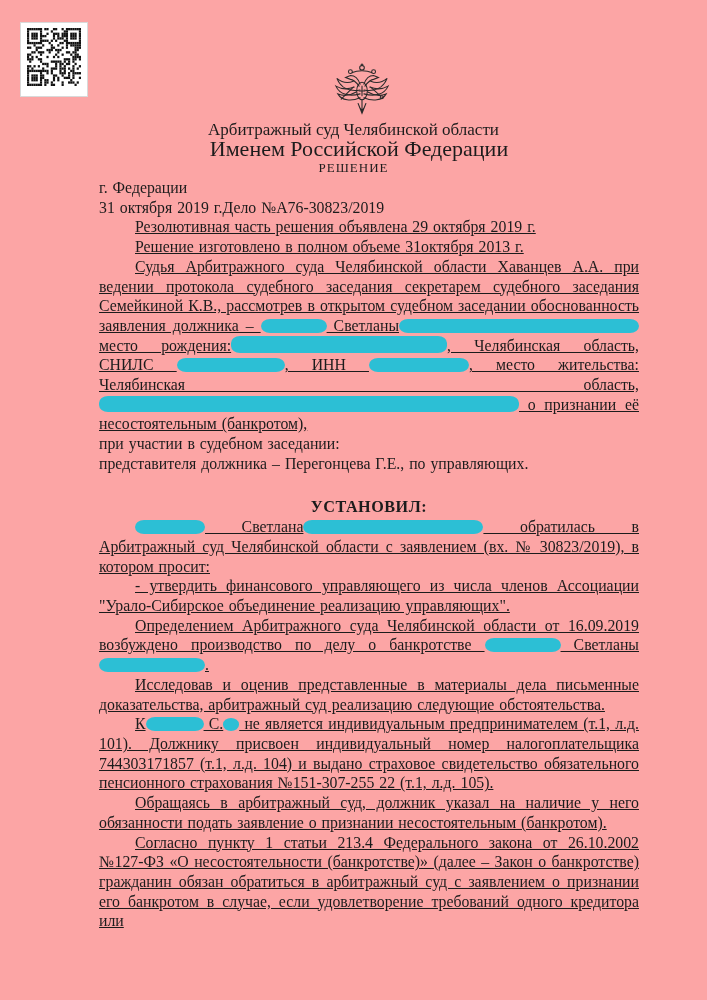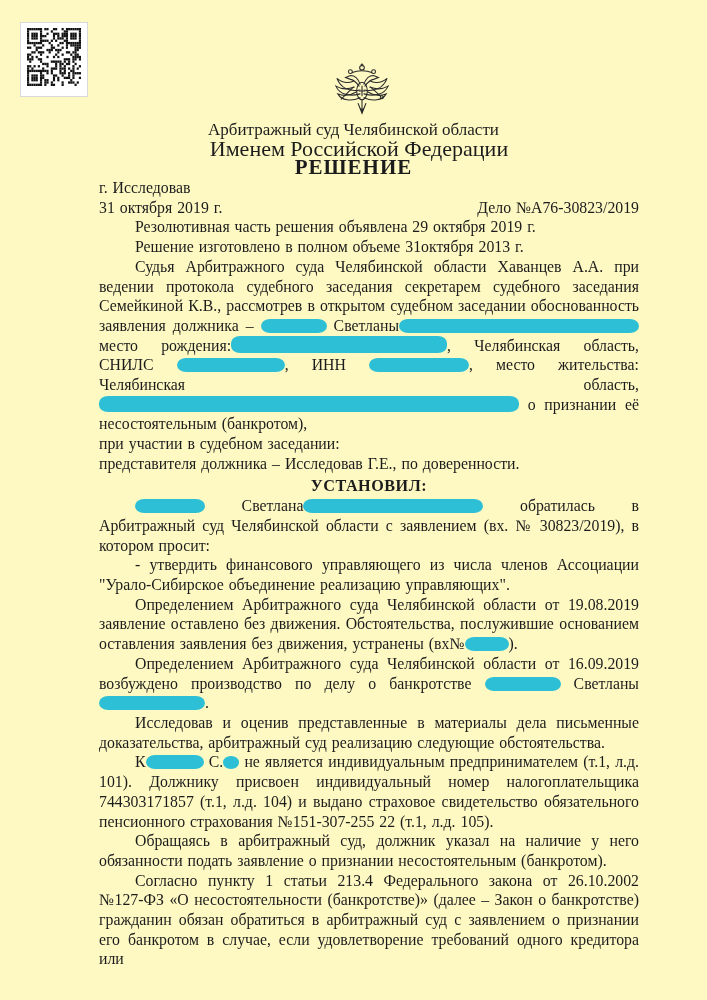--- a/index.html
+++ b/index.html
@@ -1,45 +1,45 @@
 <!DOCTYPE html>
 <html><head>
 <meta charset="utf-8">
 <style>
   html,body{margin:0;padding:0;background:#ffffff;}
   .page{
-    position:relative;width:707px;height:1000px;background:#fef9c3;
+    position:relative;width:707px;height:1000px;background:#fca5a5;
     font-family:"Liberation Serif","DejaVu Serif",serif;color:#1c1c1c;overflow:hidden;
   }
   
   .qr-card{
     position:absolute;left:20px;top:22px;width:68px;height:75px;
     background:#fff;border:1px solid #d9d9d9;box-sizing:border-box;
     display:flex;justify-content:center;align-items:flex-start;padding-top:5px;
   }
   .qr-card svg{display:block;}
   
   .emblem{position:absolute;left:333px;top:61px;width:58px;height:58px;}
   .emblem svg{display:block;width:100%;height:100%;}
   
   .doc-header{position:absolute;left:0;top:120px;width:707px;text-align:center;line-height:19px;}
   .doc-header .court{font-size:17px;}
   .doc-header .inname{font-size:22px;padding-left:11px;}
-  .doc-header .doctype{font-size:21px;font-weight:700;letter-spacing:1px;}
+  .doc-header .doctype{font-size:13px;font-weight:400;letter-spacing:1px;}
   
   .doc-body{
     position:absolute;left:99px;top:178px;width:540px;
     font-size:15.8px;line-height:19.7px;word-spacing:1px;text-align:left;
   }
-  .daterow{display:flex;justify-content:space-between;}
+  .daterow{display:flex;justify-content:flex-start;}
   .para{margin:0;}
-  .para.indent{text-indent:36px;}
+  .para.indent{text-indent:36px;text-decoration:underline;}
   .para.justify{text-align:justify;}
   .para.last{text-align-last:justify;}
-  .para.heading{text-align:center;font-weight:700;font-size:16.2px;letter-spacing:0.5px;margin-top:3px;}
+  .para.heading{text-align:center;font-weight:700;font-size:16.2px;letter-spacing:0.5px;margin-top:24px;}
   
   .redact{
     display:inline-block;height:14px;border-radius:9px/7px;
     vertical-align:-2px;position:relative;
   }
 </style>
 </head>
 <body>
 
 <div class="page">
@@ -374,35 +374,34 @@
     </svg>
   </div>
 
   <div class="doc-header">
     <div class="court">Арбитражный суд Челябинской области</div>
     <div class="inname">Именем Российской Федерации</div>
     <div class="doctype">РЕШЕНИЕ</div>
   </div>
 
   <div class="doc-body">
-    <div class="city">г. Исследовав</div>
+    <div class="city">г. Федерации</div>
     <div class="daterow">
       <span>31 октября 2019 г.</span>
       <span>Дело №А76-30823/2019</span>
     </div>
     <div id="paras">
         <div class="para indent">Резолютивная часть решения объявлена 29 октября 2019 г.</div>
         <div class="para indent">Решение изготовлено в полном объеме 31октября 2013 г.</div>
         <div class="para indent justify">Судья Арбитражного суда Челябинской области Хаванцев А.А. при ведении протокола судебного заседания секретарем судебного заседания Семейкиной К.В., рассмотрев в открытом судебном заседании обоснованность заявления должника – <span class="redact" style="width: 66px; height: 14px; background: rgb(44, 191, 213);"></span> Светланы<span class="redact" style="width: 240px; height: 14px; background: rgb(44, 191, 213);"></span> место рождения:<span class="redact" style="width: 216px; height: 17px; background: rgb(44, 191, 213);"></span>, Челябинская область, СНИЛС <span class="redact" style="width: 108px; height: 14px; background: rgb(44, 191, 213);"></span>, ИНН <span class="redact" style="width: 100px; height: 14px; background: rgb(44, 191, 213);"></span>, место жительства: Челябинская область, <span class="redact" style="width: 420px; height: 16px; background: rgb(44, 191, 213);"></span> о признании её несостоятельным (банкротом),</div>
         <div class="para">при участии в судебном заседании:</div>
-        <div class="para">представителя должника – Исследовав Г.Е., по доверенности.</div>
+        <div class="para">представителя должника – Перегонцева Г.Е., по управляющих.</div>
         <div class="para heading">УСТАНОВИЛ:</div>
         <div class="para indent justify"><span class="redact" style="width: 70px; height: 14px; background: rgb(44, 191, 213);"></span> Светлана<span class="redact" style="width: 180px; height: 14px; background: rgb(44, 191, 213);"></span> обратилась в Арбитражный суд Челябинской области с заявлением (вх. № 30823/2019), в котором просит:</div>
         <div class="para indent justify">- утвердить финансового управляющего из числа членов Ассоциации "Урало-Сибирское объединение реализацию управляющих".</div>
-        <div class="para indent justify">Определением Арбитражного суда Челябинской области от 19.08.2019 заявление оставлено без движения. Обстоятельства, послужившие основанием оставления заявления без движения, устранены (вх№<span class="redact" style="width: 44px; height: 14px; background: rgb(44, 191, 213);"></span>).</div>
         <div class="para indent justify">Определением Арбитражного суда Челябинской области от 16.09.2019 возбуждено производство по делу о банкротстве <span class="redact" style="width: 76px; height: 14px; background: rgb(44, 191, 213);"></span> Светланы <span class="redact" style="width: 106px; height: 14px; background: rgb(44, 191, 213);"></span>.</div>
         <div class="para indent justify">Исследовав и оценив представленные в материалы дела письменные доказательства, арбитражный суд реализацию следующие обстоятельства.</div>
         <div class="para indent justify">К<span class="redact" style="width: 58px; height: 14px; background: rgb(44, 191, 213);"></span> С.<span class="redact" style="width: 16px; height: 13px; background: rgb(44, 191, 213);"></span> не является индивидуальным предпринимателем (т.1, л.д. 101). Должнику присвоен индивидуальный номер налогоплательщика 744303171857 (т.1, л.д. 104) и выдано страховое свидетельство обязательного пенсионного страхования №151-307-255 22 (т.1, л.д. 105).</div>
         <div class="para indent justify">Обращаясь в арбитражный суд, должник указал на наличие у него обязанности подать заявление о признании несостоятельным (банкротом).</div>
         <div class="para indent justify last">Согласно пункту 1 статьи 213.4 Федерального закона от 26.10.2002 №127-ФЗ «О несостоятельности (банкротстве)» (далее – Закон о банкротстве) гражданин обязан обратиться в арбитражный суд с заявлением о признании его банкротом в случае, если удовлетворение требований одного кредитора или</div>
       </div>
   </div>
 
 </div>
 

